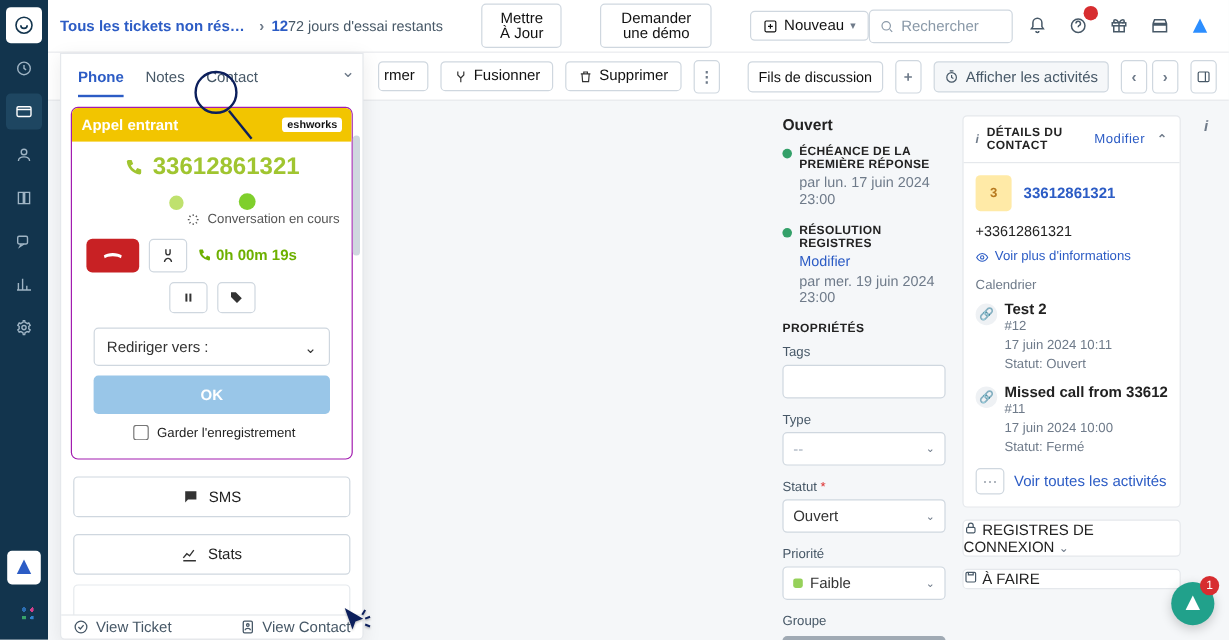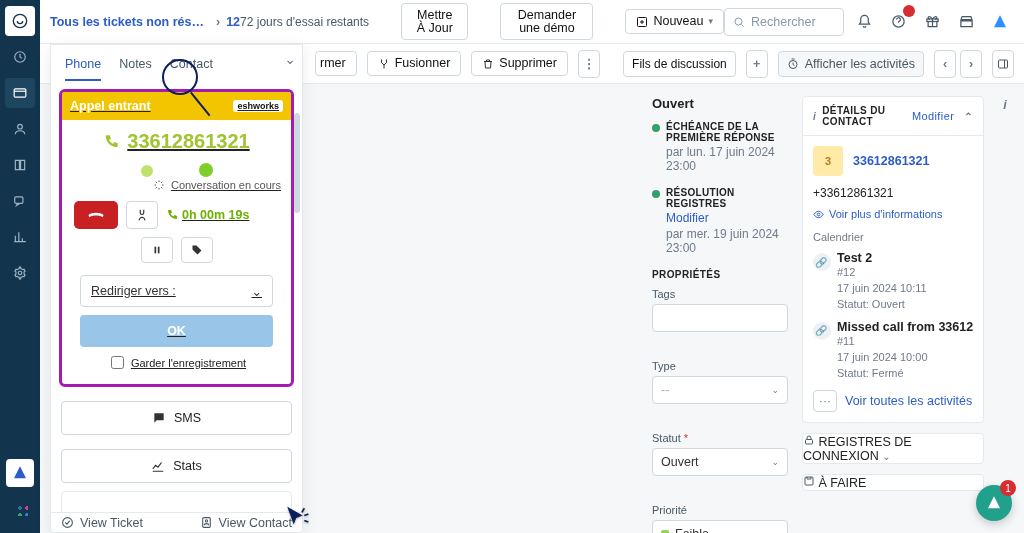--- a/index.html
+++ b/index.html
@@ -62,22 +62,22 @@
   .reddot{position:absolute;top:-3px;right:-3px;width:12px;height:12px;border-radius:50%;background:#d72d30;color:#fff;font-size:8px;display:flex;align-items:center;justify-content:center;line-height:1;}
 
   
   .body{position:absolute;top:44px;left:40px;right:0;bottom:0;display:flex;}
 
   
   .popover{position:absolute;left:10px;top:0;width:253px;bottom:0;background:#fff;border:1px solid var(--border);border-radius:0 0 4px 4px;box-shadow:0 4px 16px rgba(0,0,0,0.08);display:flex;flex-direction:column;z-index:3;}
   .popover .collapse{position:absolute;right:6px;top:6px;color:#6f7b8a;cursor:pointer;font-size:14px;}
   .tabs{display:flex;gap:18px;padding:12px 14px 0;}
   .tab{color:#475867;padding-bottom:8px;cursor:pointer;}
-  .tab.active{color:var(--tab-active);border-bottom:2px solid var(--tab-active);font-weight:400;}
-  .callcard{margin:8px 8px 6px;border:3px solid #a21caf;border-radius:6px;overflow:hidden;background:#fff;flex:0 0 auto;text-decoration:underline;}
+  .tab.active{color:var(--tab-active);border-bottom:2px solid var(--tab-active);font-weight:700;}
+  .callcard{margin:8px 8px 6px;border:1px solid #a21caf;border-radius:6px;overflow:hidden;background:#fff;flex:0 0 auto;}
   .cc-head{background:var(--yellow);height:28px;display:flex;align-items:center;justify-content:space-between;padding:0 8px;color:#fff;font-weight:600;}
   .brand{background:#fff;color:#111;font-size:9px;padding:1px 4px;border-radius:3px;font-weight:700;}
   .cc-body{padding:10px 10px 12px;text-align:center;}
   .phonenum{color:var(--lime);font-size:20px;font-weight:700;display:flex;align-items:center;justify-content:center;gap:8px;}
   .dots{height:20px;display:flex;align-items:flex-end;justify-content:center;gap:46px;margin:4px 0 2px;}
   .dot1{width:12px;height:12px;border-radius:50%;background:#bfe16e;}
   .dot2{width:14px;height:14px;border-radius:50%;background:#7fcf2c;}
   .convline{display:flex;align-items:center;justify-content:flex-end;gap:6px;color:#555;font-size:11px;}
   .callrow{display:flex;align-items:center;gap:8px;margin-top:10px;justify-content:flex-start;padding-left:2px;}
   .hang{width:44px;height:28px;border-radius:5px;background:var(--red2);display:flex;align-items:center;justify-content:center;}
@@ -112,21 +112,21 @@
   .ticket-col{width:140px;padding-left:4px;}
   .ticket-col h4{margin:0 0 10px;font-size:13px;font-weight:700;}
   .sla{font-size:12px;margin-bottom:14px;}
   .sla .lblline{display:flex;gap:6px;align-items:flex-start;}
   .sla .lblline .gdot{flex:0 0 8px;width:8px;height:8px;border-radius:50%;background:#33a069;margin-top:3px;}
   .sla strong{font-size:10px;letter-spacing:.3px;}
   .sla .sub{color:#6f7b8a;margin-top:2px;margin-left:14px;}
   .sla .modlink{color:var(--link);}
   .props{margin-top:6px;}
   .props h5{margin:6px 0 8px;font-size:10px;font-weight:700;letter-spacing:.4px;color:#222;}
-  .field{margin-bottom:28px;}
+  .field{margin-bottom:12px;}
   .field label{font-size:11px;color:#475867;display:block;margin-bottom:4px;}
   .req{color:#d33;}
   .control{border:1px solid var(--btn-border);border-radius:4px;height:28px;display:flex;align-items:center;justify-content:space-between;padding:0 8px;color:#333;background:#fff;}
   .control.muted{color:#a6b0bd;}
   .control .chev{font-size:9px;color:#6f7b8a;}
   .prio-dot{width:8px;height:8px;border-radius:2px;background:#96d15a;display:inline-block;margin-right:6px;}
   .updatebtn{width:100%;height:32px;border-radius:4px;background:#a0aab4;color:#fff;display:flex;align-items:center;justify-content:center;font-weight:400;margin-top:4px;}
 
   .contact-col{width:182px;}
   .panel{border:1px solid var(--border);border-radius:4px;background:#fff;margin-bottom:10px;}

